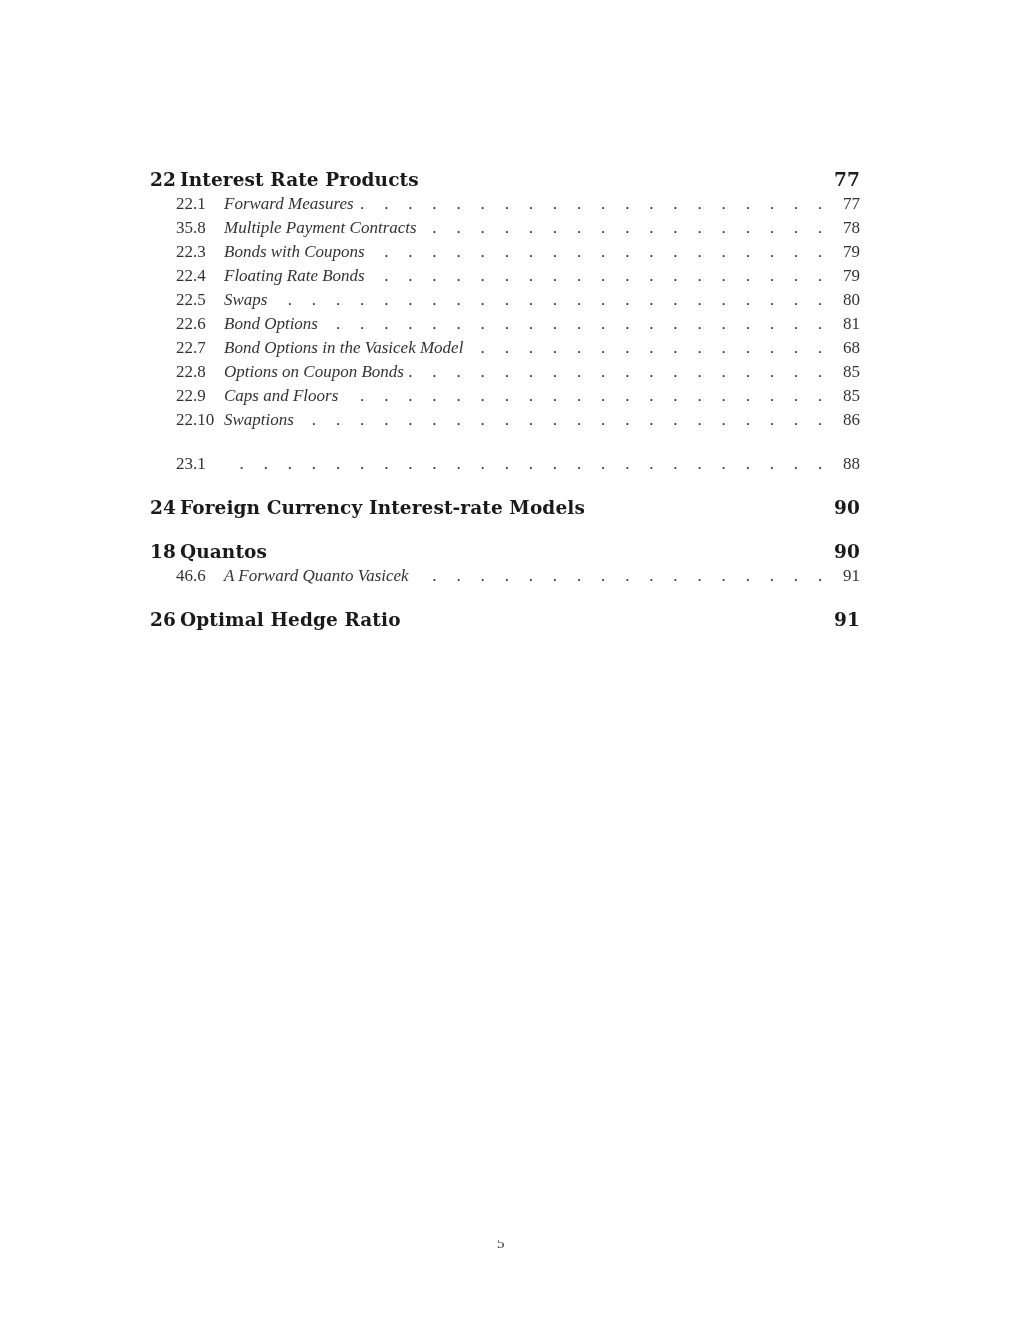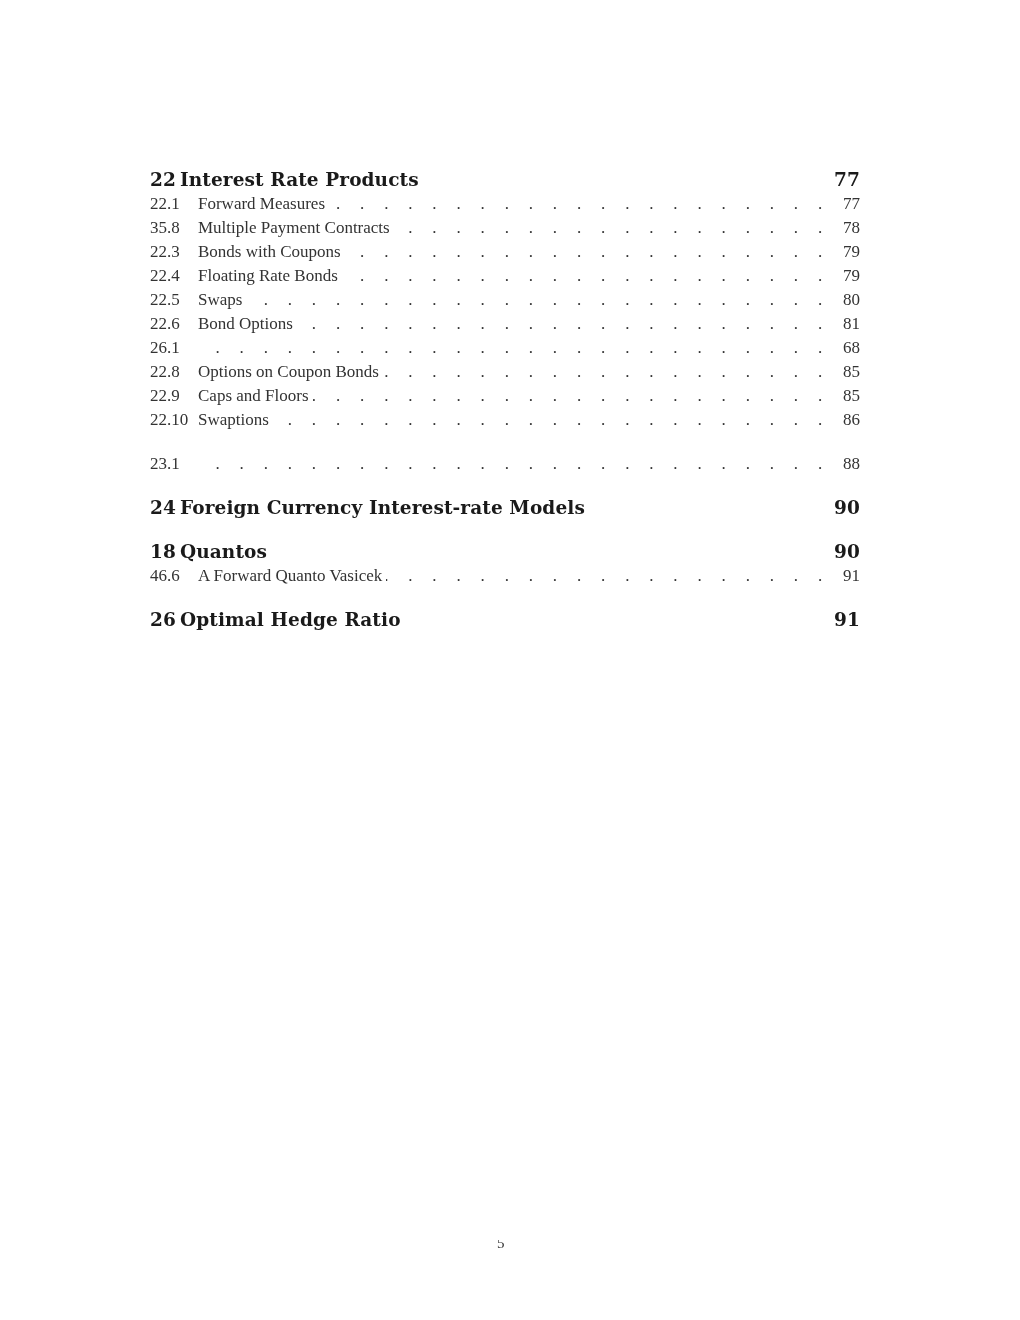--- a/index.html
+++ b/index.html
@@ -6,22 +6,22 @@
   body { width:1020px; height:1320px; position:relative; overflow:hidden;
          font-family:"DejaVu Serif","Liberation Serif",serif; color:#1a1a1a; }
   .toc { position:absolute; left:150px; top:168px; width:710px; }
   .chapter { display:flex; align-items:flex-end; font-weight:bold; font-size:18.5px;
              height:24px; line-height:24px; letter-spacing:0.1px; }
   .chapter .num { width:30px; flex:none; }
   .chapter .title { flex:1; }
   .chapter .page { text-align:right; width:30px; flex:none; }
   .section { display:flex; align-items:baseline; font-size:17px; height:24px; line-height:24px;
              color:#333; font-family:"Liberation Serif","DejaVu Serif",serif; }
-  .section .num { width:48px; flex:none; }
-  .section .title { flex:none; white-space:nowrap; padding-right:4px; }
+  .section .num { margin-left:26px; width:48px; flex:none; }
+  .section .title { flex:none; white-space:nowrap; padding-right:4px;font-style:italic; }
   .section .dots { flex:1; overflow:hidden; white-space:nowrap; letter-spacing:7.8px;
                    color:#333; text-align:right; direction:rtl; }
   .section .page { width:30px; text-align:right; flex:none; }
   .gap { height:20px; }
   .footer-page { position:absolute; left:497px; top:1240px; width:14px; height:14px;
                  overflow:hidden; font-size:15px; color:#333; font-family:"Liberation Serif",serif;
                  line-height:10px; }
   .footer-page span { display:block; margin-top:-2px; }
 </style>
 </head>
@@ -64,21 +64,22 @@
     <span class="dots">. . . . . . . . . . . . . . . . . . . . . . . . . . . . . . . . . . . . . . . . . . . . . . . . . . .</span>
     <span class="page">80</span>
   </div>
   <div class="section">
     <span class="num">22.6</span>
     <span class="title">Bond Options</span>
     <span class="dots">. . . . . . . . . . . . . . . . . . . . . . . . . . . . . . . . . . . . . . . . . . . . . . . . . . .</span>
     <span class="page">81</span>
   </div>
   <div class="section">
-    <span class="num">26.1</span>
+    <span class="num">22.7</span>
+    <span class="title">Bond Options in the Vasicek Model</span>
     <span class="dots">. . . . . . . . . . . . . . . . . . . . . . . . . . . . . . . . . . . . . . . . . . . . . . . . . . .</span>
     <span class="page">68</span>
   </div>
   <div class="section">
     <span class="num">22.8</span>
     <span class="title">Options on Coupon Bonds</span>
     <span class="dots">. . . . . . . . . . . . . . . . . . . . . . . . . . . . . . . . . . . . . . . . . . . . . . . . . . .</span>
     <span class="page">85</span>
   </div>
   <div class="section">

